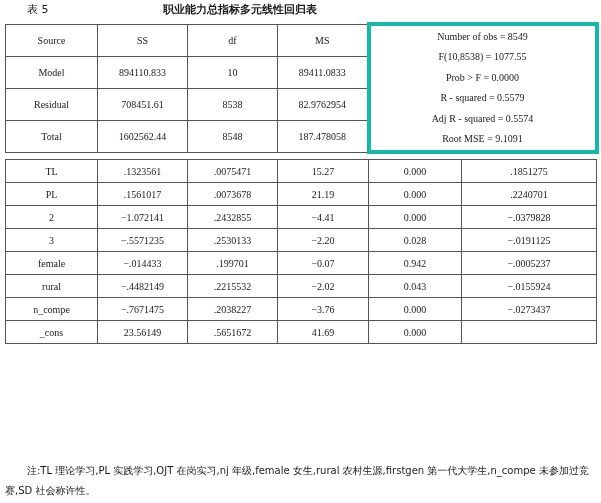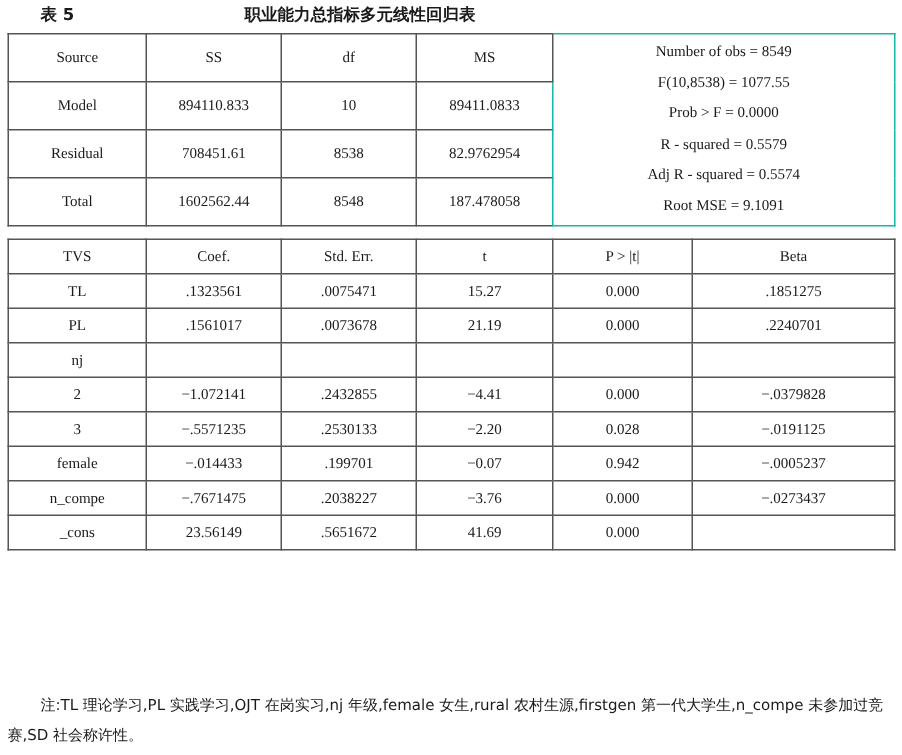--- a/index.html
+++ b/index.html
@@ -1,27 +1,27 @@
 <!DOCTYPE html>
 <html><head>
 <meta charset="utf-8">
 <style>
   html, body { margin: 0; padding: 0; background: #ffffff; }
   body { width: 601px; height: 503px; position: relative; overflow: hidden;
          font-family: "DejaVu Serif", "Liberation Serif", serif; color: #1a1a1a; }
-  .tbl-label { position: absolute; left: 27px; top: 2px; font-size: 11px; font-weight: bold;
+  .tbl-label { position: absolute; left: 27px; top: 2px; font-size: 11px; font-weight: normal;
                font-family: "DejaVu Sans", sans-serif; }
   .caption { position: absolute; left: 0; width: 480px; top: 2px; text-align: center;
              font-size: 11px; font-weight: bold; font-family: "DejaVu Sans", sans-serif; }
   table { position: absolute; border-collapse: collapse; font-family: "Liberation Serif", serif;
           font-size: 10px; table-layout: fixed; }
   td { border: 1px solid #555; text-align: center; vertical-align: middle; padding: 0; white-space: nowrap; }
   #anova { left: 5px; top: 22px; width: 591px; }
   #anova td { height: 31px; }
-  #anova td.stats { border: 1px solid #14b8a6; line-height: 20.5px; font-size: 10px; }
+  #anova td.stats { border: 4px solid #14b8a6; line-height: 20.5px; font-size: 10px; }
   #coef { left: 5px; top: 159px; width: 591px; }
   #coef td { height: 22px; }
   .note { position: absolute; left: 5px; top: 461px; width: 590px; font-size: 10px;
           line-height: 20px; font-family: "DejaVu Sans", sans-serif; text-indent: 22px; }
 </style>
 </head>
 <body>
 
 <div class="tbl-label">表 5</div>
 <div class="caption">职业能力总指标多元线性回归表</div>
@@ -74,50 +74,34 @@
   <colgroup>
     <col style="width:92px">
       <col style="width:90px">
       <col style="width:90px">
       <col style="width:91px">
       <col style="width:93px">
       <col style="width:135px">
   </colgroup>
   <tbody id="coef-body">
       <tr>
-        <td>TVS</td>
-        <td>Coef.</td>
-        <td>Std.  Err.</td>
-        <td>t</td>
-        <td>P &gt; |t|</td>
-        <td>Beta</td>
-      </tr>
-      <tr>
         <td>TL</td>
         <td>.1323561</td>
         <td>.0075471</td>
         <td>15.27</td>
         <td>0.000</td>
         <td>.1851275</td>
       </tr>
       <tr>
         <td>PL</td>
         <td>.1561017</td>
         <td>.0073678</td>
         <td>21.19</td>
         <td>0.000</td>
         <td>.2240701</td>
-      </tr>
-      <tr>
-        <td>nj</td>
-        <td></td>
-        <td></td>
-        <td></td>
-        <td></td>
-        <td></td>
       </tr>
       <tr>
         <td>2</td>
         <td>−1.072141</td>
         <td>.2432855</td>
         <td>−4.41</td>
         <td>0.000</td>
         <td>−.0379828</td>
       </tr>
       <tr>
@@ -130,20 +114,28 @@
       </tr>
       <tr>
         <td>female</td>
         <td>−.014433</td>
         <td>.199701</td>
         <td>−0.07</td>
         <td>0.942</td>
         <td>−.0005237</td>
       </tr>
       <tr>
+        <td>rural</td>
+        <td>−.4482149</td>
+        <td>.2215532</td>
+        <td>−2.02</td>
+        <td>0.043</td>
+        <td>−.0155924</td>
+      </tr>
+      <tr>
         <td>n_compe</td>
         <td>−.7671475</td>
         <td>.2038227</td>
         <td>−3.76</td>
         <td>0.000</td>
         <td>−.0273437</td>
       </tr>
       <tr>
         <td>_cons</td>
         <td>23.56149</td>

